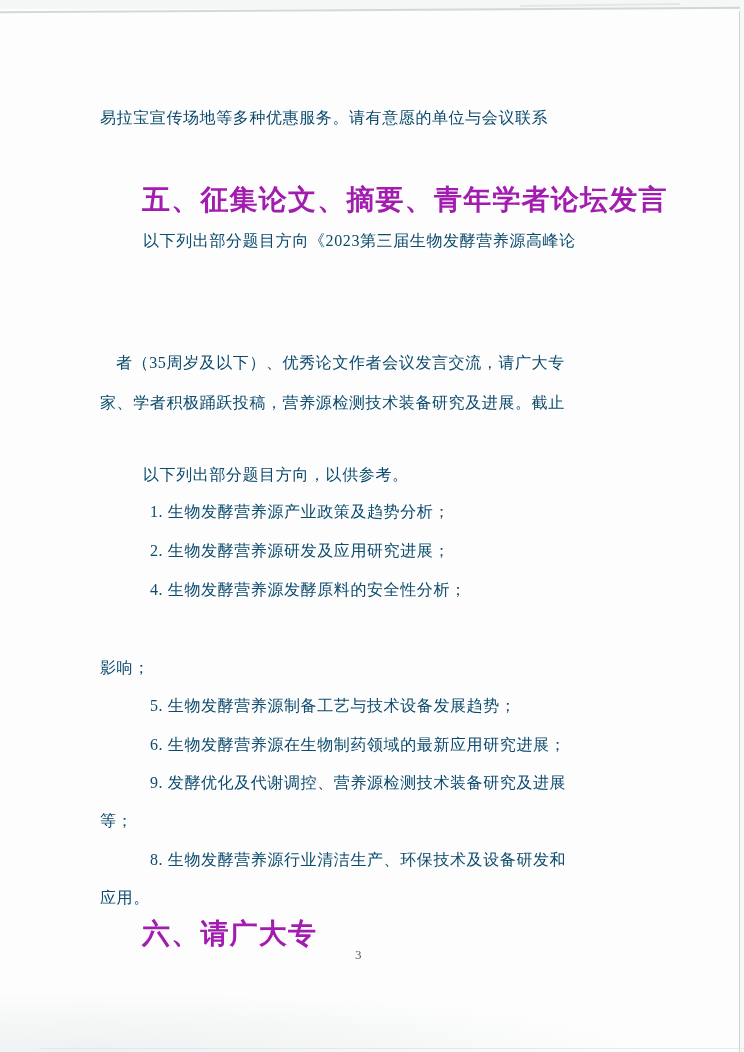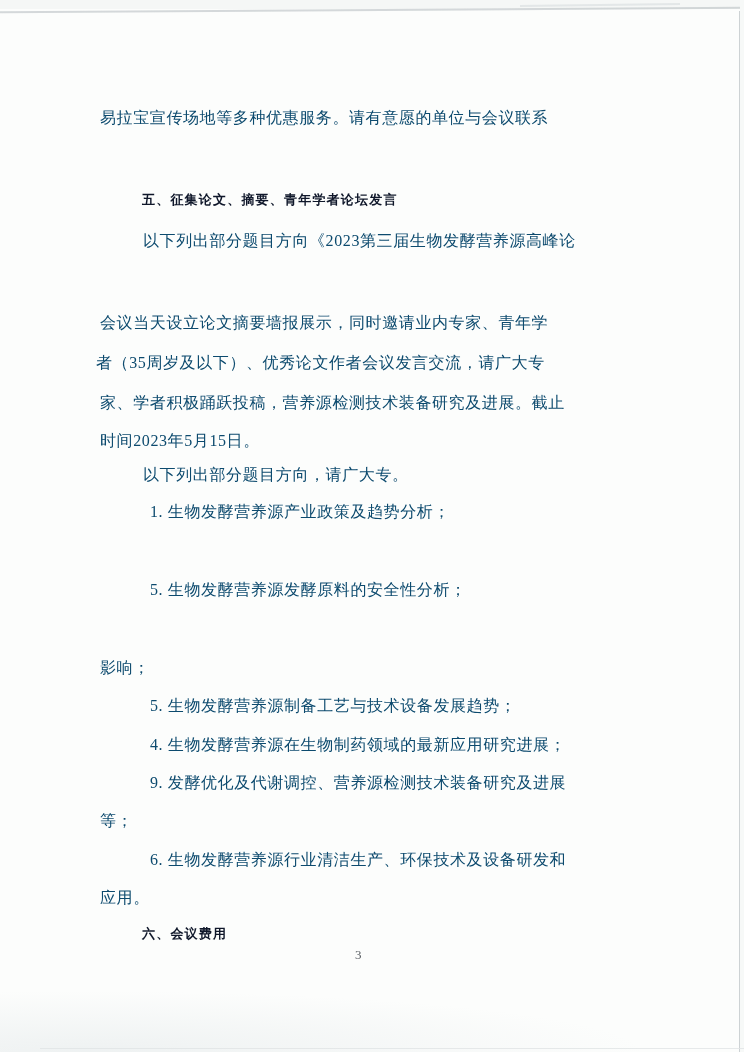--- a/index.html
+++ b/index.html
@@ -48,22 +48,22 @@
     position:absolute;
     white-space:pre;
     color:#0c4a6e;
     font-size:16px;
     letter-spacing:0.6px;
     line-height:24px;
   }
   .heading{
     font-family:"Liberation Sans","DejaVu Sans",sans-serif;
     font-weight:700;
-    color:#0f172a;
-    font-size:13px;
+    color:#a21caf;
+    font-size:28px;
     letter-spacing:1.2px;
   }
   .pagenum{
     position:absolute;
     font-size:13px;
     color:#565b60;
     letter-spacing:0;
   }
 </style>
 </head>
@@ -74,30 +74,29 @@
   <div class="top-edge"></div>
   <div class="corner-crease"></div>
   <div class="right-strip"></div>
   <div class="right-edge"></div>
   <div class="bottom-smudge"></div>
   <div class="bottom-edge"></div>
 
   <div class="line" style="top:106px;left:100px">易拉宝宣传场地等多种优惠服务。请有意愿的单位与会议联系</div>
   <div class="line heading" style="top:188px;left:142px">五、征集论文、摘要、青年学者论坛发言</div>
   <div class="line" style="top:229px;left:143px">以下列出部分题目方向《2023第三届生物发酵营养源高峰论</div>
-  <div class="line" style="top:311px;left:100px">会议当天设立论文摘要墙报展示，同时邀请业内专家、青年学</div>
-  <div class="line" style="top:351px;left:96px">者（35周岁及以下）、优秀论文作者会议发言交流，请广大专</div>
+  <div class="line" style="top:351px;left:116px">者（35周岁及以下）、优秀论文作者会议发言交流，请广大专</div>
   <div class="line" style="top:391px;left:100px">家、学者积极踊跃投稿，营养源检测技术装备研究及进展。截止</div>
-  <div class="line" style="top:429px;left:100px">时间2023年5月15日。</div>
-  <div class="line" style="top:463px;left:143px">以下列出部分题目方向，请广大专。</div>
+  <div class="line" style="top:463px;left:143px">以下列出部分题目方向，以供参考。</div>
   <div class="line" style="top:500px;left:150px">1. 生物发酵营养源产业政策及趋势分析；</div>
-  <div class="line" style="top:578px;left:150px">5. 生物发酵营养源发酵原料的安全性分析；</div>
+  <div class="line" style="top:539px;left:150px">2. 生物发酵营养源研发及应用研究进展；</div>
+  <div class="line" style="top:578px;left:150px">4. 生物发酵营养源发酵原料的安全性分析；</div>
   <div class="line" style="top:656px;left:100px">影响；</div>
   <div class="line" style="top:694px;left:150px">5. 生物发酵营养源制备工艺与技术设备发展趋势；</div>
-  <div class="line" style="top:733px;left:150px">4. 生物发酵营养源在生物制药领域的最新应用研究进展；</div>
+  <div class="line" style="top:733px;left:150px">6. 生物发酵营养源在生物制药领域的最新应用研究进展；</div>
   <div class="line" style="top:771px;left:150px">9. 发酵优化及代谢调控、营养源检测技术装备研究及进展</div>
   <div class="line" style="top:809px;left:100px">等；</div>
-  <div class="line" style="top:848px;left:150px">6. 生物发酵营养源行业清洁生产、环保技术及设备研发和</div>
+  <div class="line" style="top:848px;left:150px">8. 生物发酵营养源行业清洁生产、环保技术及设备研发和</div>
   <div class="line" style="top:886px;left:100px">应用。</div>
-  <div class="line heading" style="top:922px;left:142px">六、会议费用</div>
+  <div class="line heading" style="top:922px;left:142px">六、请广大专</div>
 
   <div class="pagenum" style="top:947px;left:355px">3</div>
 </div>
 
 </body></html>

